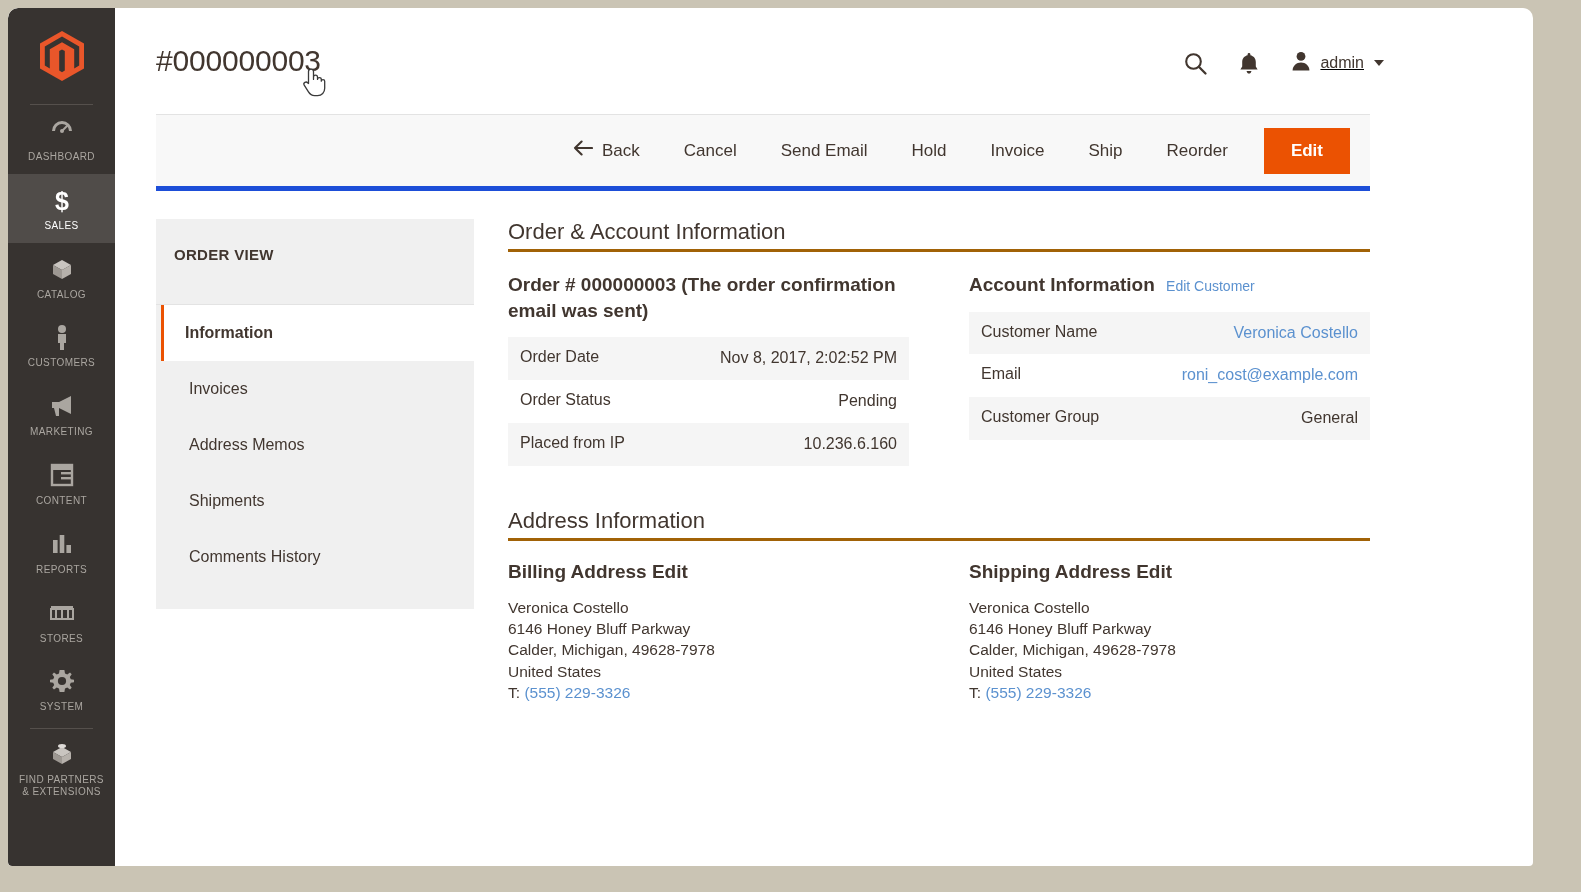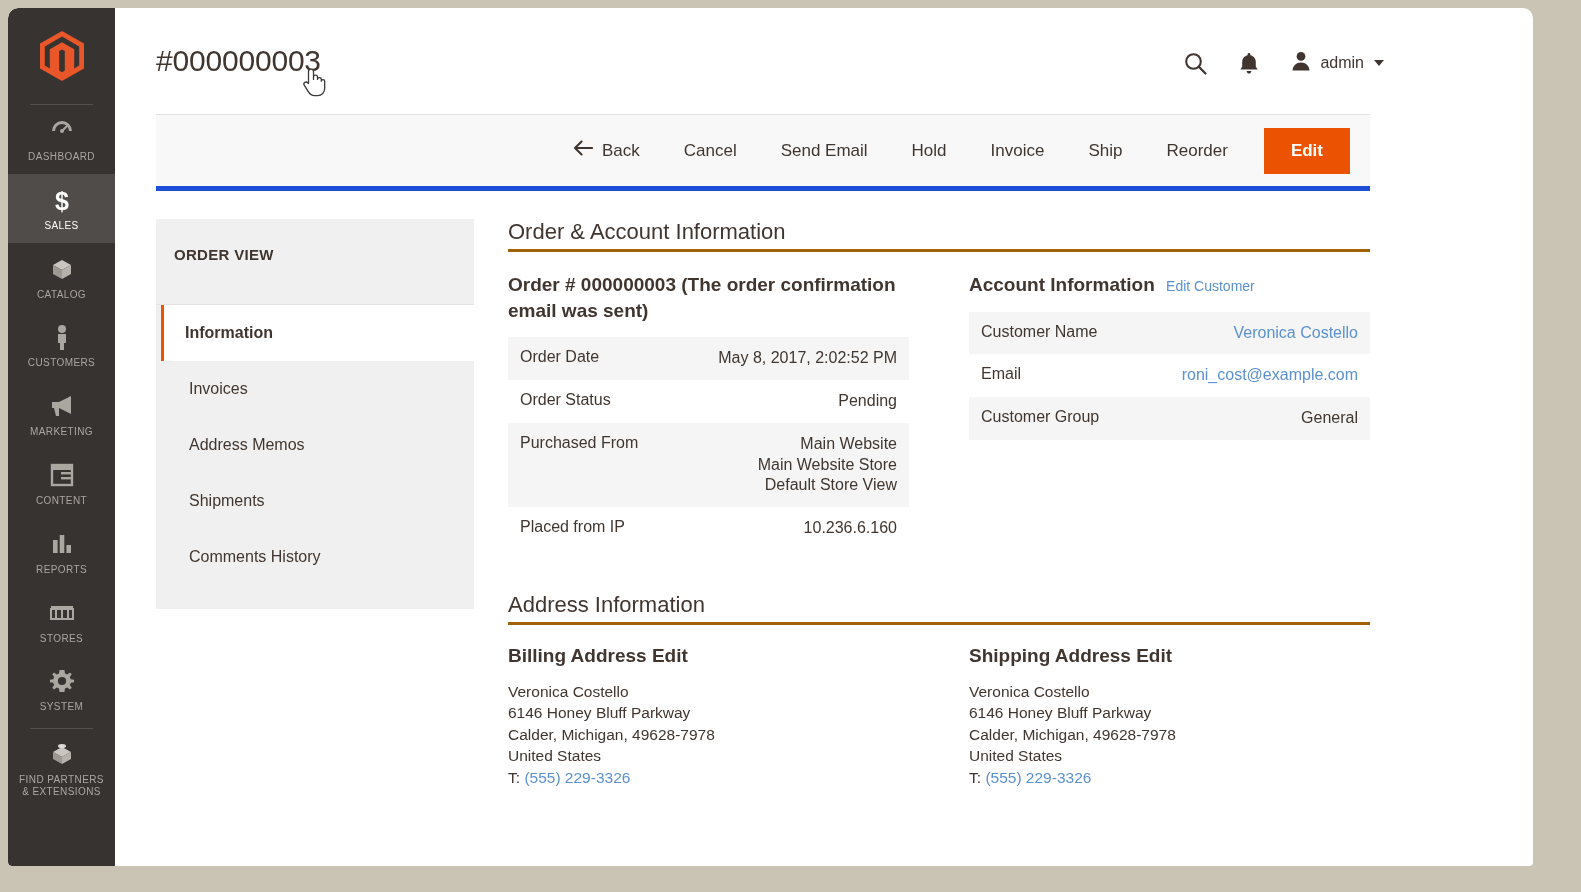--- a/index.html
+++ b/index.html
@@ -83,21 +83,21 @@
     color: #41362f;
     font-weight: 400;
     letter-spacing: -.2px;
   }
   #header-tools {
     position: absolute;
     right: 27px; top: 42px;
     display: flex; align-items: center; gap: 30px;
   }
   .hdr-btn { cursor: pointer; display: flex; align-items: center; color: #41362f; }
-  #user-chip { display: flex; align-items: center; gap: 8px; cursor: pointer; }
+  #user-chip { display: flex; align-items: center; gap: 8px; cursor: pointer; text-decoration: underline; }
   #user-chip .uname { font-size: 16px; color: #41362f; }
   .caret-dn {
     width: 0; height: 0;
     border-left: 5px solid transparent;
     border-right: 5px solid transparent;
     border-top: 6px solid #41362f;
     margin-left: 2px;
   }
 
   
@@ -439,33 +439,25 @@
 
           <h2 class="section-title">Order &amp; Account Information</h2>
 
           <div class="cols2">
             <div class="col">
               <div class="block-title">Order # 000000003 (The order confirmation email was sent)</div>
               <table class="info-table">
                 <tbody>
                     <tr>
                   <th>Order Date</th>
-                  <td>May 8, 2017, 2:02:52 PM</td>
+                  <td>Nov 8, 2017, 2:02:52 PM</td>
                 </tr>
                 <tr>
                   <th>Order Status</th>
                   <td>Pending</td>
-                </tr>
-                <tr>
-                  <th>Purchased From</th>
-                  <td>
-                    <span>Main Website</span><br>
-                    <span>Main Website Store</span><br>
-                    <span>Default Store View</span>
-                  </td>
                 </tr>
                 <tr>
                   <th>Placed from IP</th>
                   <td>10.236.6.160</td>
                 </tr>
               </tbody>
                 </table>
             </div>
 
             <div class="col">

